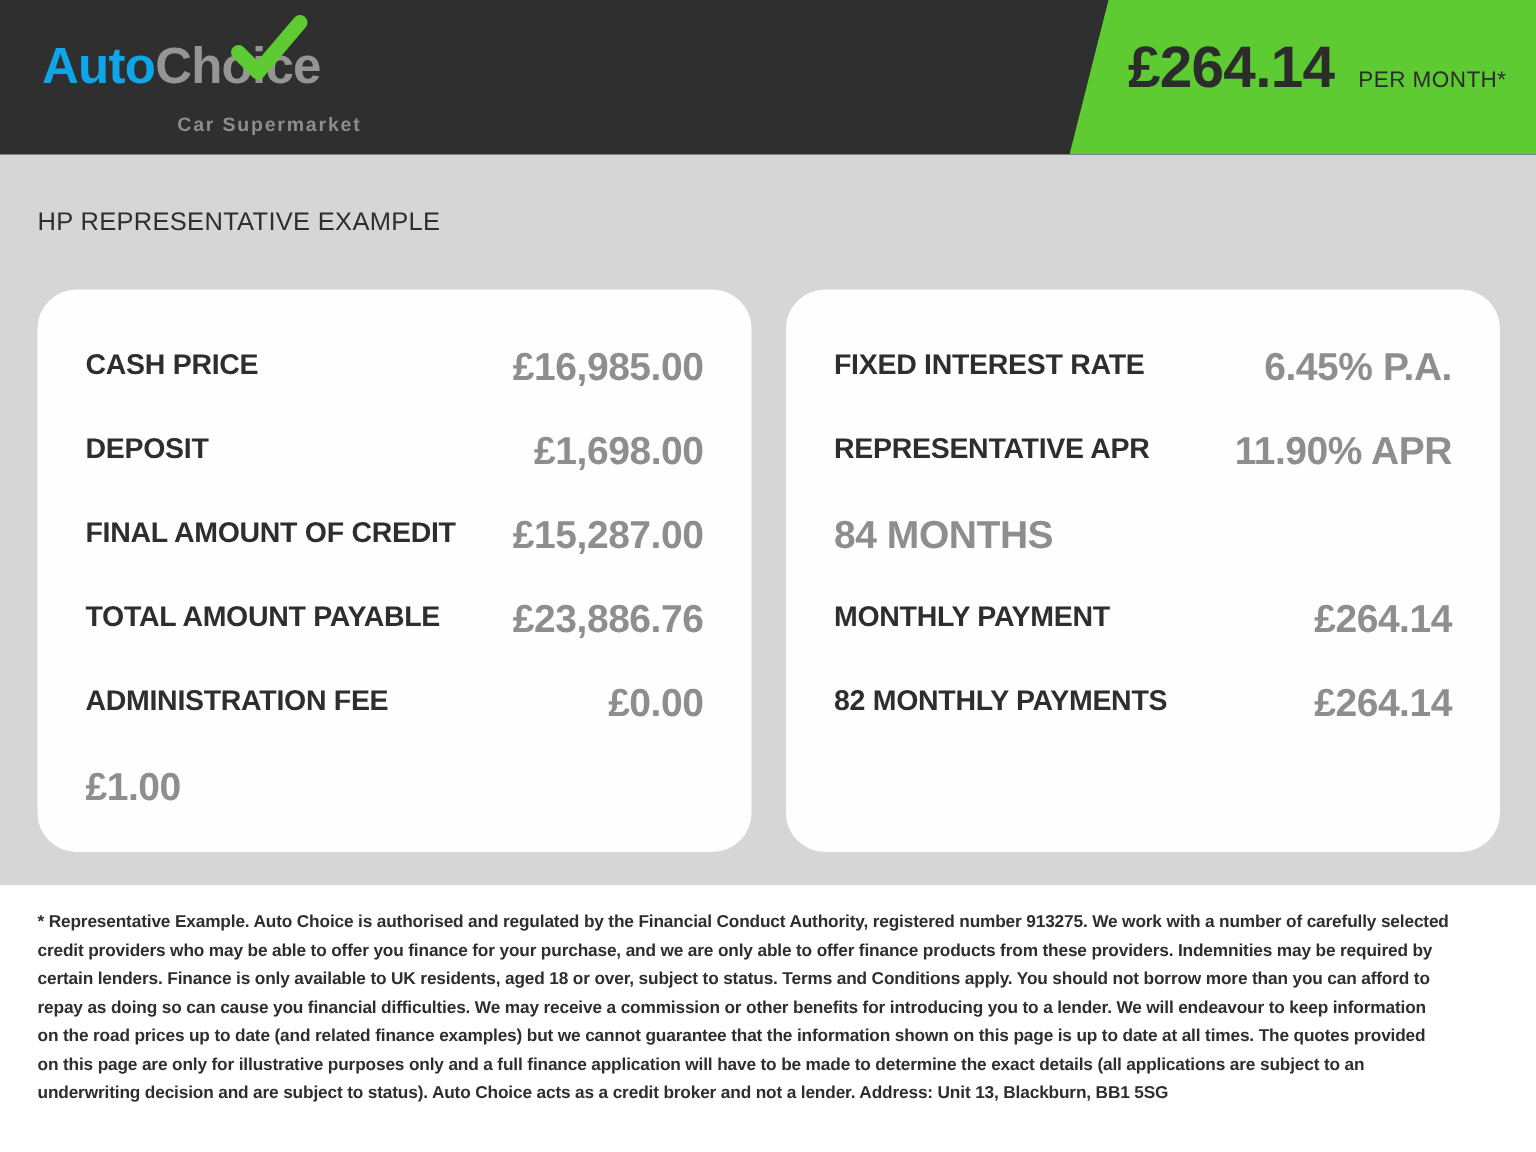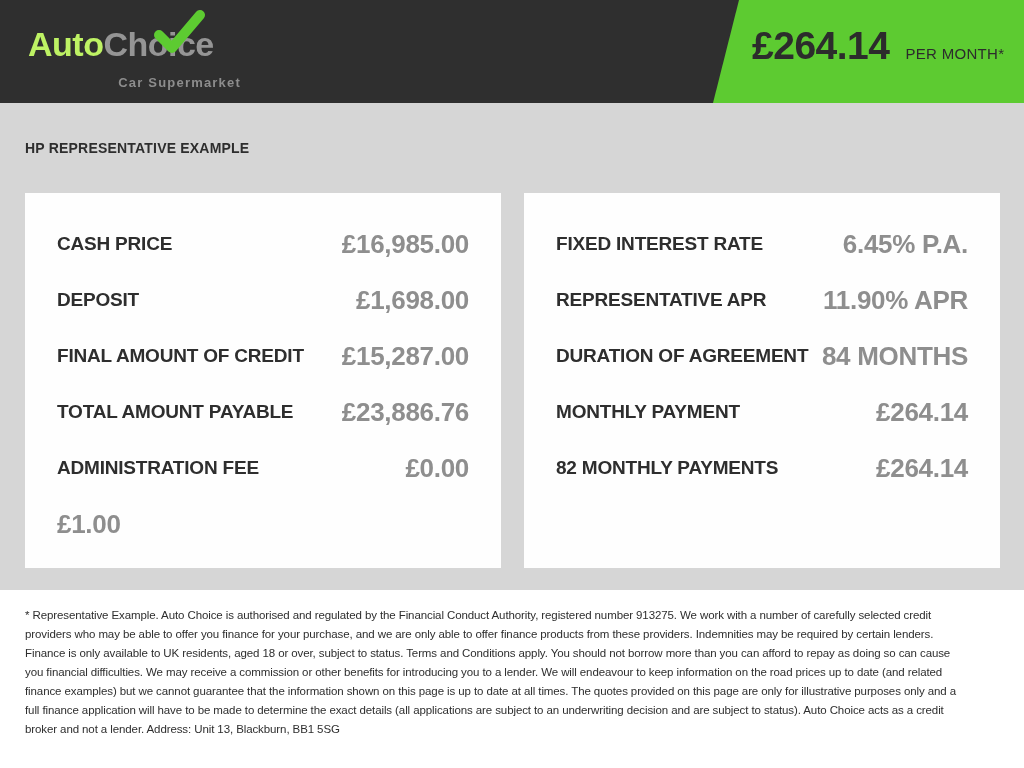--- a/index.html
+++ b/index.html
@@ -18,21 +18,21 @@
     background: #2f2f2f; overflow: hidden;
   }
   .logo {
     position: absolute; left: 28px; top: 24px; width: 215px; height: 72px;
     cursor: pointer;
   }
   .logo-line {
     font-size: 34px; font-weight: bold; letter-spacing: -0.5px;
     line-height: 40px; white-space: nowrap;
   }
-  .logo-auto { color: #bef264; }
+  .logo-auto { color: #0ea5e9; }
   .logo-choice { color: #959595; }
   .logo-check {
     position: absolute; left: 126px; top: -14px; width: 52px; height: 44px;
   }
   .logo-tagline {
     color: #8d8d8d; font-size: 13px; font-weight: bold; letter-spacing: 1.2px;
     text-align: right; padding-right: 2px; margin-top: 11px;
   }
 
   .price-banner {
@@ -44,32 +44,32 @@
   }
   .price-amount { color: #2c2c2c; font-size: 39px; font-weight: bold; letter-spacing: -0.5px; }
   .price-per { color: #2c2c2c; font-size: 15px; font-weight: normal; letter-spacing: 0.3px; }
 
   
   .title-band {
     position: absolute; top: 103px; left: 0; width: 1024px; height: 90px;
     display: flex; align-items: center; padding-left: 25px;
   }
   .page-title {
-    color: #2e2e2e; font-size: 14px; font-weight: bold; letter-spacing: 0.2px;
+    color: #2e2e2e; font-size: 17px; font-weight: normal; letter-spacing: 0.2px;
   }
 
   
   .cards {
     position: absolute; top: 193px; left: 25px; width: 975px; height: 375px;
     display: flex; gap: 23px;
   }
   .card {
     flex: 1; background: #fefefe;
     padding: 23px 32px 16px 32px;
-    display: flex; flex-direction: column;
+    display: flex; flex-direction: column; border-radius: 26px;
   }
   .row {
     height: 56px; display: flex; align-items: center;
     justify-content: space-between;
   }
   .row .lbl {
     color: #2e2e2e; font-size: 19px; font-weight: bold; letter-spacing: -0.2px;
     white-space: nowrap;
   }
   .row .val {
@@ -77,21 +77,21 @@
     white-space: nowrap; text-align: right;
   }
 
   
   .footer {
     position: absolute; top: 590px; left: 0; width: 1024px; height: 178px;
     background: #ffffff;
   }
   .disclaimer {
     padding: 16px 58px 0 25px;
-    color: #2e2e2e; font-size: 11.5px; font-weight: normal;
+    color: #2e2e2e; font-size: 11.5px; font-weight: bold;
     line-height: 19px; letter-spacing: -0.1px;
   }
 </style>
 </head>
 <body>
 
 <div class="page">
 
   <header class="header">
     <div class="logo">
@@ -145,21 +145,20 @@
     <section class="card">
       <div class="row">
         <span class="lbl">FIXED INTEREST RATE</span>
         <span class="val">6.45% P.A.</span>
       </div>
       <div class="row">
         <span class="lbl">REPRESENTATIVE APR</span>
         <span class="val">11.90% APR</span>
       </div>
       <div class="row">
-        <span class="lbl">DURATION OF AGREEMENT</span>
         <span class="val">84 MONTHS</span>
       </div>
       <div class="row">
         <span class="lbl">MONTHLY PAYMENT</span>
         <span class="val">£264.14</span>
       </div>
       <div class="row">
         <span class="lbl">82 MONTHLY PAYMENTS</span>
         <span class="val">£264.14</span>
       </div>

